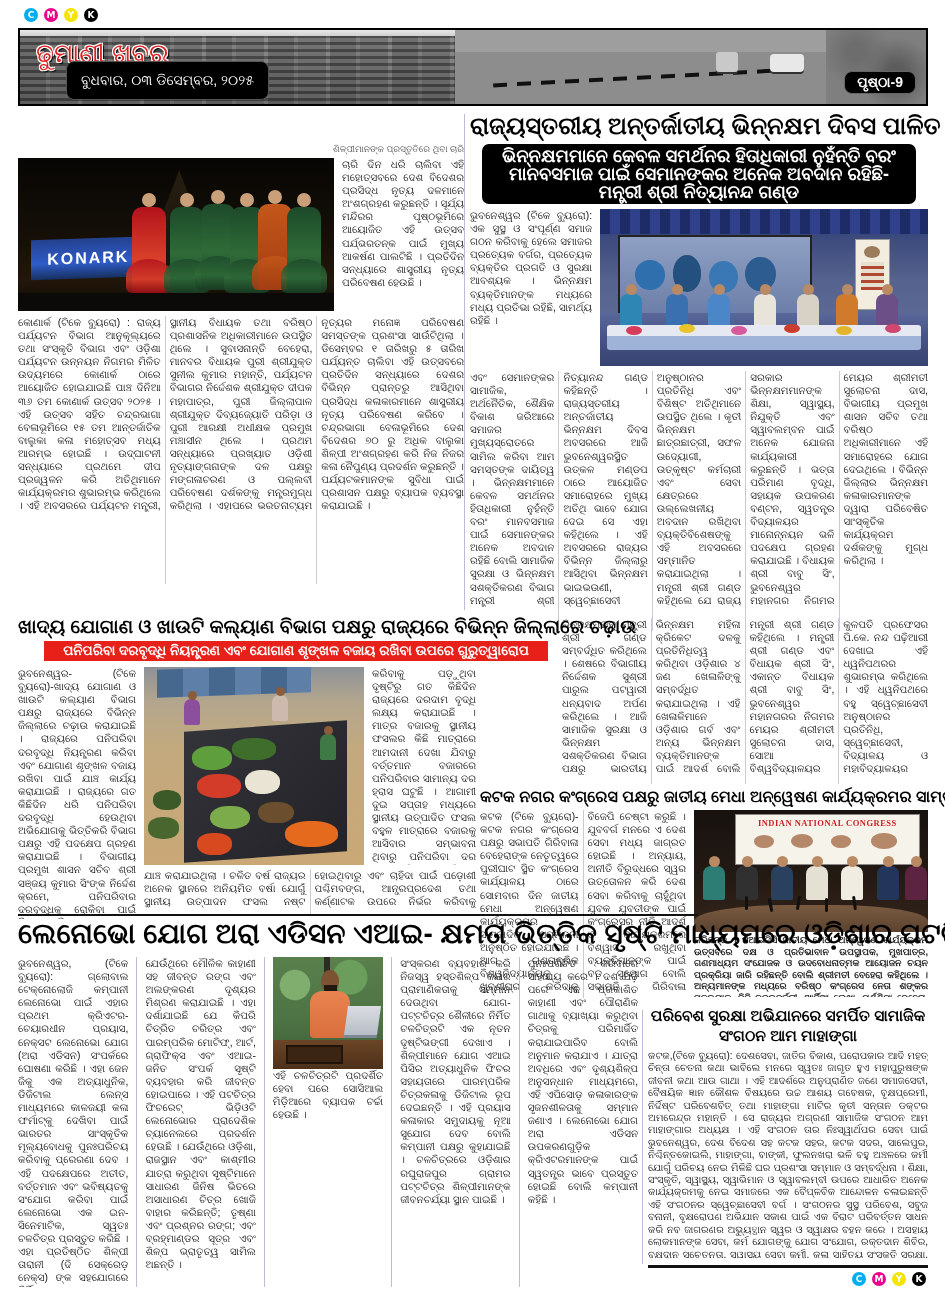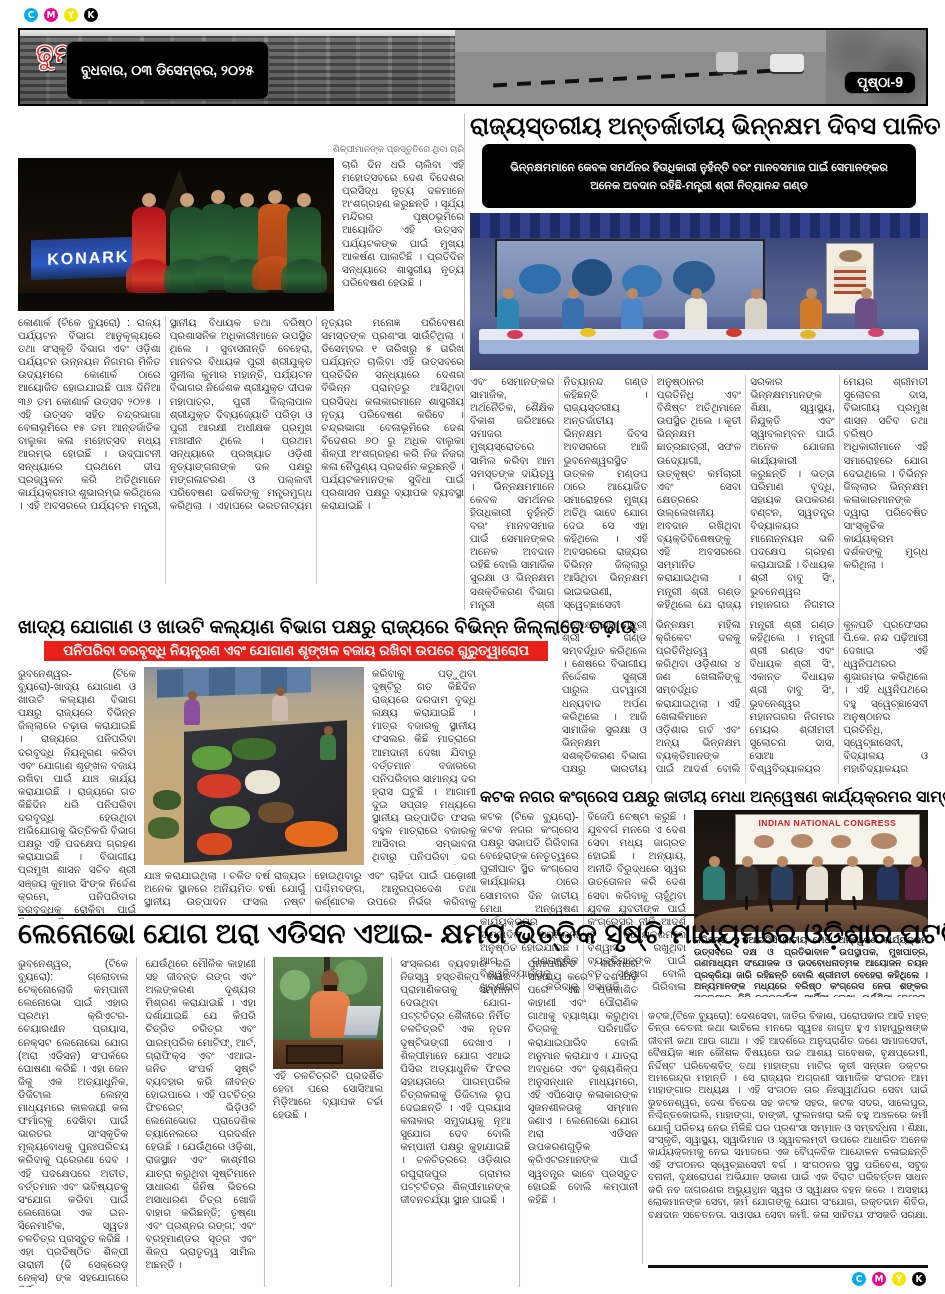--- a/index.html
+++ b/index.html
@@ -31,33 +31,33 @@
     background:linear-gradient(180deg,#9e9e9e 0 30%,#8d8d8d 30% 100%);}
   .road::before{content:"";position:absolute;left:8%;top:46px;width:60%;height:4px;
     background:repeating-linear-gradient(90deg,#111 0 14px,transparent 14px 24px);transform:rotate(-3deg);}
   .road .car{position:absolute;top:24px;right:26%;width:34px;height:18px;background:#e8e8e8;border-radius:4px;box-shadow:0 2px 0 #333;}
   .road .van{position:absolute;top:22px;right:40%;width:22px;height:20px;background:#c9c9c9;border-radius:3px;box-shadow:0 2px 0 #333;}
   .greens{position:absolute;right:0;top:0;width:11%;height:100%;
     background:radial-gradient(circle at 30% 30%,#6d6d6d 10%,transparent 40%),
                radial-gradient(circle at 70% 60%,#5d5d5d 12%,transparent 45%),#7f7f7f;}
   .edition{position:absolute;left:16px;top:8px;font-size:26px;font-weight:normal;color:#e02020;
     text-shadow:-1px -1px 0 #fff,1px -1px 0 #fff,-1px 1px 0 #fff,1px 1px 0 #fff,2px 2px 1px #000;}
-  .datebox{position:absolute;left:46px;bottom:4px;background:#000;color:#fff;font-size:14px;font-weight:bold;
-    padding:20px 14px;border-radius:8px;border:1px solid #555;}
+  .datebox{position:absolute;left:46px;bottom:4px;background:#000;color:#fff;font-size:14px;font-weight:normal;
+    padding:10px 14px;border-radius:8px;border:1px solid #555;}
   .mast-title{position:absolute;left:0;right:0;top:6px;text-align:center;font-size:52px;font-weight:bold;color:#000;
     text-shadow:-2px -2px 0 #fff,2px -2px 0 #fff,-2px 2px 0 #fff,2px 2px 0 #fff,0 -2px 0 #fff,0 2px 0 #fff,-2px 0 0 #fff,2px 0 0 #fff;
     letter-spacing:1px;}
   .pagebox{position:absolute;right:10px;bottom:10px;background:#000;color:#fff;font-size:14px;font-weight:bold;
     padding:2px 12px;border-radius:8px;border:1px solid #666;}
   
   .hl{font-weight:bold;color:#000;text-align:center;}
   .konark-hl{font-size:21px;line-height:26px;}
   .dis-hl{font-size:24px;line-height:28px;white-space:nowrap;}
-  .subhead-black{background:#000;color:#fff;font-size:11px;line-height:18px;text-align:center;
-    border-radius:7px;padding:14px 12px;font-weight:bold;}
+  .subhead-black{background:#000;color:#fff;font-size:18px;line-height:18px;text-align:center;
+    border-radius:7px;padding:3px 12px;font-weight:bold;}
   .food-hl{font-size:19px;white-space:nowrap;}
   .red-strip{background:#e8201a;color:#fff;font-weight:bold;font-size:13.5px;text-align:center;
     padding:2px 10px;white-space:nowrap;}
   .cong-hl{font-size:16px;white-space:nowrap;}
   .len-hl{font-size:28px;color:#000000;white-space:nowrap;}
   .env-hl{font-size:15.5px;line-height:20px;}
   .kicker{font-size:9px;color:#555;text-align:right;margin-top:32px;}
   .just{text-align:justify;font-size:10.3px;line-height:13.1px;color:#151515;overflow:hidden;}
   .capt{text-align:justify;font-size:9.3px;line-height:11.6px;color:#222;font-weight:bold;overflow:hidden;}
   .cols3{column-count:3;column-gap:9px;column-rule:1px solid #c9cbdd;}
@@ -103,21 +103,21 @@
   
   .ph-market{background:linear-gradient(180deg,#8d9298 0%,#b3a68d 18%,#c2a97e 40%,#caa876 100%);}
   .tarp-top{position:absolute;left:6%;top:0;width:70%;height:14%;
     background:repeating-linear-gradient(90deg,#46688f 0 26px,#5e80a8 26px 52px);transform:skewY(-2deg);}
   .mat{position:absolute;left:18%;top:30%;width:74%;height:66%;background:linear-gradient(135deg,#33343a,#222227);transform:skewY(-4deg);}
   .veg{position:absolute;border-radius:45%;}
   .vendor{position:absolute;width:16px;height:26px;border-radius:7px 7px 2px 2px;}
   .vendor::before{content:"";position:absolute;top:-8px;left:4px;width:9px;height:9px;border-radius:50%;background:#8a5c3b;}
   
   .ph-inc{background:linear-gradient(180deg,#17120f 0%,#241a14 55%,#33241a 100%);}
-  .inc-banner{position:absolute;left:18%;top:4%;width:78%;height:40%;background:#f6f3ea;box-shadow:0 0 0 1px #888;}
+  .inc-banner{position:absolute;left:18%;top:4%;width:78%;height:40%;background:#f6f3ea;box-shadow:0 0 0 1px #888;font-family:Liberation Serif, serif;}
   .inc-title{position:absolute;left:0;top:6%;width:100%;text-align:center;color:#d01f26;font-weight:bold;font-size:8.5px;letter-spacing:.5px;}
   .inc-face{position:absolute;border-radius:50%;background:#b5886a;}
   .mic{position:absolute;width:3px;height:14px;background:#111;border-radius:2px;}
   .inc-table{position:absolute;left:0;bottom:0;width:100%;height:22%;
     background:linear-gradient(180deg,#7a5b41,#5c4330);border-radius:40% 40% 0 0/60% 60% 0 0;}
   
   .ph-desk{background:
      radial-gradient(circle at 20% 25%,#7fae6f 0 12%,transparent 13%),
      radial-gradient(circle at 70% 18%,#6b9e5c 0 14%,transparent 15%),
      linear-gradient(180deg,#59804d 0%,#4e7344 55%,#3f5c38 100%);}
@@ -159,31 +159,32 @@
       <div class="temple"></div>
       <div class="konark-sign">KONARK F</div>
       <div class="dancer d-red" style="left:36%;"></div>
       <div class="dancer d-green" style="left:48%;"></div>
       <div class="dancer d-green" style="left:58%;bottom:14%;"></div>
       <div class="dancer d-green" style="left:67%;"></div>
       <div class="dancer d-orange" style="left:76%;bottom:14%;"></div>
       <div class="dancer d-green" style="left:85%;"></div>
       <div class="stage-edge"></div>
     </div>
-    <div class="just" style="flex:1;height:153px;">ଚାରି ଦିନ ଧରି ଚାଲିବା ଏହି ମହୋତ୍ସବରେ ଦେଶ ବିଦେଶର ପ୍ରସିଦ୍ଧ ନୃତ୍ୟ ଦଳମାନେ ଅଂଶଗ୍ରହଣ କରୁଛନ୍ତି । ସୂର୍ଯ୍ୟ ମନ୍ଦିରର ପୃଷ୍ଠଭୂମିରେ ଆୟୋଜିତ ଏହି ଉତ୍ସବ ପର୍ଯ୍ୟଟକଙ୍କ ପାଇଁ ମୁଖ୍ୟ ଆକର୍ଷଣ ପାଲଟିଛି । ପ୍ରତିଦିନ ସନ୍ଧ୍ୟାରେ ଶାସ୍ତ୍ରୀୟ ନୃତ୍ୟ ପରିବେଷଣ ହେଉଛି ।</div>
+    <div class="just" style="flex:1;height:153px;">ଚାରି ଦିନ ଧରି ଚାଲିବା ଏହି ମହୋତ୍ସବରେ ଦେଶ ବିଦେଶର ପ୍ରସିଦ୍ଧ ନୃତ୍ୟ ଦଳମାନେ ଅଂଶଗ୍ରହଣ କରୁଛନ୍ତି । ସୂର୍ଯ୍ୟ ମନ୍ଦିରର ପୃଷ୍ଠଭୂମିରେ ଆୟୋଜିତ ଏହି ଉତ୍ସବ ପର୍ଯ୍ଭରତନ୍କ ପାଇଁ ମୁଖ୍ୟ ଆକର୍ଷଣ ପାଲଟିଛି । ପ୍ରତିଦିନ ସନ୍ଧ୍ୟାରେ ଶାସ୍ତ୍ରୀୟ ନୃତ୍ୟ ପରିବେଷଣ ହେଉଛି ।</div>
   </div>
   <div class="just cols3" style="margin-top:5px;height:268px;">କୋଣାର୍କ (ଟିକେ ବ୍ୟୁରୋ) : ରାଜ୍ୟ ପର୍ଯ୍ୟଟନ ବିଭାଗ ଆନୁକୂଲ୍ୟରେ ତଥା ସଂସ୍କୃତି ବିଭାଗ ଏବଂ ଓଡ଼ିଶା ପର୍ଯ୍ୟଟନ ଉନ୍ନୟନ ନିଗମର ମିଳିତ ଉଦ୍ୟମରେ କୋଣାର୍କ ଠାରେ ଆୟୋଜିତ ହୋଇଯାଇଛି ପାଞ୍ଚ ଦିନିଆ ୩୬ ତମ କୋଣାର୍କ ଉତ୍ସବ ୨୦୨୫ । ଏହି ଉତ୍ସବ ସହିତ ଚନ୍ଦ୍ରଭାଗା ବେଳାଭୂମିରେ ୧୫ ତମ ଆନ୍ତର୍ଜାତିକ ବାଲୁକା କଳା ମହୋତ୍ସବ ମଧ୍ୟ ଆରମ୍ଭ ହୋଇଛି । ଉଦ୍‌ଘାଟନୀ ସନ୍ଧ୍ୟାରେ ପ୍ରଥମେ ଦୀପ ପ୍ରଜ୍ୱଳନ କରି ଅତିଥିମାନେ କାର୍ଯ୍ୟକ୍ରମର ଶୁଭାରମ୍ଭ କରିଥିଲେ । ଏହି ଅବସରରେ ପର୍ଯ୍ୟଟନ ମନ୍ତ୍ରୀ, ସ୍ଥାନୀୟ ବିଧାୟକ ତଥା ବରିଷ୍ଠ ପ୍ରଶାସନିକ ଅଧିକାରୀମାନେ ଉପସ୍ଥିତ ଥିଲେ । ସୁବାସନାନ୍ତି ବେହେରା, ମାନବର ବିଧାୟକ ପୁରୀ ଶ୍ରୀଯୁକ୍ତ ସୁନୀଲ କୁମାର ମହାନ୍ତି, ପର୍ଯ୍ୟଟନ ବିଭାଗର ନିର୍ଦ୍ଦେଶକ ଶ୍ରୀଯୁକ୍ତ ଦୀପକ ମହାପାତ୍ର, ପୁରୀ ଜିଲ୍ଲାପାଳ ଶ୍ରୀଯୁକ୍ତ ଦିବ୍ୟଜ୍ୟୋତି ପରିଡ଼ା ଓ ପୁରୀ ଆରକ୍ଷୀ ଅଧୀକ୍ଷକ ପ୍ରମୁଖ ମଞ୍ଚାସୀନ ଥିଲେ । ପ୍ରଥମ ସନ୍ଧ୍ୟାରେ ପ୍ରଖ୍ୟାତ ଓଡ଼ିଶୀ ନୃତ୍ୟାଙ୍ଗନାଙ୍କ ଦଳ ପକ୍ଷରୁ ମଙ୍ଗଳାଚରଣ ଓ ପଲ୍ଲବୀ ପରିବେଷଣ ଦର୍ଶକଙ୍କୁ ମନ୍ତ୍ରମୁଗ୍ଧ କରିଥିଲା । ଏହାପରେ ଭରତନାଟ୍ୟମ ନୃତ୍ୟର ମନୋଜ୍ଞ ପରିବେଷଣ ସମସ୍ତଙ୍କ ପ୍ରଶଂସା ସାଉଁଟିଥିଲା । ଡିସେମ୍ବର ୧ ତାରିଖରୁ ୫ ତାରିଖ ପର୍ଯ୍ୟନ୍ତ ଚାଲିବା ଏହି ଉତ୍ସବରେ ପ୍ରତିଦିନ ସନ୍ଧ୍ୟାରେ ଦେଶର ବିଭିନ୍ନ ପ୍ରାନ୍ତରୁ ଆସିଥିବା ପ୍ରସିଦ୍ଧ କଳାକାରମାନେ ଶାସ୍ତ୍ରୀୟ ନୃତ୍ୟ ପରିବେଷଣ କରିବେ । ଚନ୍ଦ୍ରଭାଗା ବେଳାଭୂମିରେ ଦେଶ ବିଦେଶର ୭୦ ରୁ ଅଧିକ ବାଲୁକା ଶିଳ୍ପୀ ଅଂଶଗ୍ରହଣ କରି ନିଜ ନିଜର କଳା ନୈପୁଣ୍ୟ ପ୍ରଦର୍ଶନ କରୁଛନ୍ତି । ପର୍ଯ୍ୟଟକମାନଙ୍କ ସୁବିଧା ପାଇଁ ପ୍ରଶାସନ ପକ୍ଷରୁ ବ୍ୟାପକ ବ୍ୟବସ୍ଥା କରାଯାଇଛି ।</div>
 </div>
 
 <div class="abs vrule" style="left:464px;top:114px;height:496px;"></div>
 
 <div class="abs" style="left:470px;top:112px;width:458px;height:502px;">
   <div class="hl dis-hl">ରାଜ୍ୟସ୍ତରୀୟ ଅନ୍ତର୍ଜାତୀୟ ଭିନ୍ନକ୍ଷମ ଦିବସ ପାଳିତ</div>
   <div class="subhead-black" style="margin:4px 12px 0 12px;">ଭିନ୍ନକ୍ଷମମାନେ କେବଳ ସମର୍ଥନର ହିତାଧିକାରୀ ନୁହଁନ୍ତି ବରଂ ମାନବସମାଜ ପାଇଁ ସେମାନଙ୍କର ଅନେକ ଅବଦାନ ରହିଛି-ମନ୍ତ୍ରୀ ଶ୍ରୀ ନିତ୍ୟାନନ୍ଦ ଗଣ୍ଡ</div>
   <div style="display:flex;gap:8px;margin-top:5px;">
+    <div class="just" style="width:122px;flex:none;height:157px;">ଭୁବନେଶ୍ୱର (ଟିକେ ବ୍ୟୁରୋ): ଏକ ସୁସ୍ଥ ଓ ସଂପୂର୍ଣ୍ଣ ସମାଜ ଗଠନ କରିବାକୁ ହେଲେ ସମାଜର ପ୍ରତ୍ୟେକ ବର୍ଗର, ପ୍ରତ୍ୟେକ ବ୍ୟକ୍ତିର ପ୍ରଗତି ଓ ସୁରକ୍ଷା ଆବଶ୍ୟକ । ଭିନ୍ନକ୍ଷମ ବ୍ୟକ୍ତିମାନଙ୍କ ମଧ୍ୟରେ ମଧ୍ୟ ପ୍ରତିଭା ରହିଛି, ସାମର୍ଥ୍ୟ ରହିଛି ।</div>
     <div class="photo ph-conf" style="flex:1;height:157px;">
       <div class="curtain"></div>
       <div class="screen">
         <div class="blob" style="left:8%;top:30%;width:16%;height:40%;background:#2f6fae;"></div>
         <div class="blob" style="left:28%;top:24%;width:15%;height:48%;background:#23507e;"></div>
         <div class="blob" style="left:47%;top:32%;width:15%;height:42%;background:#3a77b5;"></div>
         <div class="blob" style="left:66%;top:26%;width:16%;height:46%;background:#2c5c90;"></div>
       </div>
       <div class="banner-r"></div>
       <div class="dais"></div>
@@ -294,20 +295,21 @@
     <div class="vrule"></div>
     <div class="just" style="flex:1;">ସଂସ୍କରଣ ବ୍ୟବହାର କରି ନିଜସ୍ୱ ହସ୍ତଶିଳ୍ପ କଳାର ପ୍ରାମାଣିକତାକୁ ସମ୍ମାନ ଦେଉଥିବା ଯୋଗ-ପଟ୍ଟଚିତ୍ର ଶୈଳୀରେ ନିର୍ମିତ ଚଳଚିତ୍ରଟି ଏକ ନୂତନ ଦୃଷ୍ଟିଭଙ୍ଗୀ ଦେଖାଏ । ଶିଳ୍ପୀମାନେ ଯୋଗ ଏଆଇ ପିସିର ଅତ୍ୟାଧୁନିକ ଫିଚର ସହାୟତାରେ ପାରମ୍ପରିକ ଚିତ୍ରକଳାକୁ ଡିଜିଟାଲ ରୂପ ଦେଇଛନ୍ତି । ଏହି ପ୍ରୟାସ କଳାକାର ସମୁଦାୟକୁ ନୂଆ ସୁଯୋଗ ଦେବ ବୋଲି କମ୍ପାନୀ ପକ୍ଷରୁ କୁହାଯାଇଛି । ଚଳଚିତ୍ରରେ ଓଡ଼ିଶାର ରଘୁରାଜପୁର ଗ୍ରାମର ପଟ୍ଟଚିତ୍ର ଶିଳ୍ପୀମାନଙ୍କ ଜୀବନଚର୍ଯ୍ୟା ସ୍ଥାନ ପାଇଛି ।</div>
     <div class="vrule"></div>
     <div class="just" style="flex:1;">ପୁନଃପରିଚିତ କରିବାରେ ସାହାଯ୍ୟ କରେ । ଦଶ ପିଢ଼ି ପରେ ଏକ ପ୍ରକାଶିତ କାହାଣୀ ଏବଂ ପୌରାଣିକ ଗାଥାକୁ ବ୍ୟାଖ୍ୟା କରୁଥିବା ଚିତ୍ରକୁ ପରିମାର୍ଜିତ କରାଯାଇପାରିବ ବୋଲି ଅନୁମାନ କରାଯାଏ । ଯାତ୍ରା ଅବଧିରେ ଏବଂ ଦୃଶ୍ୟଶିଳ୍ପ ଅନୁସନ୍ଧାନ ମାଧ୍ୟମରେ, ଏହି ଏପିସୋଡ଼ କଳାକାରଙ୍କ ସୃଜନଶୀଳତାକୁ ସମ୍ମାନ ଜଣାଏ । ଲେନୋଭୋ ଯୋଗ ଅରା ଏଡିସନ ଉପକରଣଗୁଡ଼ିକ କ୍ରିଏଟରମାନଙ୍କ ପାଇଁ ସ୍ୱତନ୍ତ୍ର ଭାବେ ପ୍ରସ୍ତୁତ ହୋଇଛି ବୋଲି କମ୍ପାନୀ କହିଛି ।</div>
   </div>
 </div>
 
 <div class="abs vrule" style="left:642px;top:1010px;height:254px;"></div>
 
 <div class="abs" style="left:648px;top:1006px;width:280px;height:262px;border-bottom:3px solid #111;box-sizing:border-box;">
+  <div class="hl env-hl">ପରିବେଶ ସୁରକ୍ଷା ଅଭିଯାନରେ ସମର୍ପିତ ସାମାଜିକ ସଂଗଠନ ଆମ ମାହାଙ୍ଗା</div>
   <div class="just" style="margin-top:4px;height:208px;font-size:10px;line-height:12.4px;">କଟକ,(ଟିକେ ବ୍ୟୁରୋ): ଦେଶସେବା, ଜାତିର ବିକାଶ, ପରୋପକାର ଆଦି ମହତ୍ ଚିନ୍ତା ଚେତନା କଥା ଭାବିଲେ ମନରେ ସ୍ୱତଃ ଜାଗୃତ ହୁଏ ମହାପୁରୁଷଙ୍କ ଜୀବନୀ କଥା ଆଉ ଗାଥା । ଏହି ଆଦର୍ଶରେ ଅନୁପ୍ରାଣିତ ଜଣେ ସମାଜସେବୀ, ବୈଷୟିକ ଜ୍ଞାନ କୌଶଳ ବିଷୟରେ ଉଚ୍ଚ ଆଶୟ ଗବେଷକ, ବୃକ୍ଷପ୍ରେମୀ, ନିର୍ଦ୍ଦିଷ୍ଟ ପରିବେଶବିତ୍ ତଥା ମାହାଙ୍ଗା ମାଟିର କୃତୀ ସନ୍ତାନ ଡକ୍ଟର ଅମରେନ୍ଦ୍ର ମହାନ୍ତି । ସେ ରାଜ୍ୟର ଅଗ୍ରଣୀ ସାମାଜିକ ସଂଗଠନ ଆମ ମାହାଙ୍ଗାର ଅଧ୍ୟକ୍ଷ । ଏହି ସଂଗଠନ ତାର ନିଃସ୍ୱାର୍ଥପର ସେବା ପାଇଁ ଭୁବନେଶ୍ୱର, ଦେଶ ବିଦେଶ ସହ କଟକ ସହର, କଟକ ସଦର, ସାଲେପୁର, ନିଶ୍ଚିନ୍ତକୋଇଲି, ମାହାଙ୍ଗା, ବାଙ୍କୀ, ଫୁଲନଖରା ଭଳି ବହୁ ଅଞ୍ଚଳରେ କର୍ମୀ ଯୋଗୁଁ ପରିଚୟ ନେଇ ମିଳିଛି ଘର ପ୍ରଶଂସା ସମ୍ମାନ ଓ ସମ୍ବର୍ଦ୍ଧନା । ଶିକ୍ଷା, ସଂସ୍କୃତି, ସ୍ୱାସ୍ଥ୍ୟ, ସ୍ୱାଭିମାନ ଓ ସ୍ୱାବଲମ୍ବୀ ଉପରେ ଆଧାରିତ ଅନେକ କାର୍ଯ୍ୟକ୍ରମକୁ ନେଇ ସମାଜରେ ଏକ ବୈପ୍ଳବିକ ଆନ୍ଦୋଳନ ଚଳାଇଛନ୍ତି ଏହି ସଂଗଠନର ସ୍ୱେଚ୍ଛାସେବୀ ବର୍ଗ । ସଂଗଠନର ସୁସ୍ଥ ପରିବେଶ, ସବୁଜ ବନାନୀ, ବୃକ୍ଷରୋପଣ ଅଭିଯାନ ସକାଶ ପାଇଁ ଏକ ବିରାଟ ପରିବର୍ତ୍ତନ ସାଧନ କରି ନବ ଜାଗରଣର ଅଭ୍ୟୁତ୍ଥାନ ସ୍ୱର ଓ ସ୍ୱାକ୍ଷର ବହନ କରେ । ଅସହାୟ ଲୋକମାନଙ୍କ ସେବା, କର୍ମ ଯୋଗଙ୍କୁ ଯୋଗ ସଂଯୋଗ, ରକ୍ତଦାନ ଶିବିର, ବୃକ୍ଷଦାନ ସଚେତନତା, ସ୍ୱାସ୍ଥ୍ୟ ସେବା କର୍ମୀ, କଳା ସାହିତ୍ୟ ସଂସ୍କୃତି ସୁରକ୍ଷା, ବିପଦରେ ସାହାଯ୍ୟ ଭଳି କାର୍ଯ୍ୟରେ ଅନେକ ଲୋକ ସାମିଲ ହୋଇଛନ୍ତି । ଏହି ସଂଗଠନ ଆମ ମାହାଙ୍ଗା କଟକ, ବାରଙ୍ଗ ବାଲେଶ୍ୱର ଭଳି ଦୁର୍ଦ୍ଦିନରେ ତଥା ବିଭିନ୍ନ ପ୍ରାକୃତିକ ବିପର୍ଯ୍ୟୟରେ ସେବା କରି ନିଜର ସ୍ୱତନ୍ତ୍ର ପରିଚୟ ସୃଷ୍ଟି କରିଛି ।</div>
 </div>
 
 <div class="abs marks" style="left:852px;top:1272px;">
   <div class="mark c">C</div>
   <div class="mark m">M</div>
   <div class="mark y">Y</div>
   <div class="mark k">K</div>
 </div>
 

